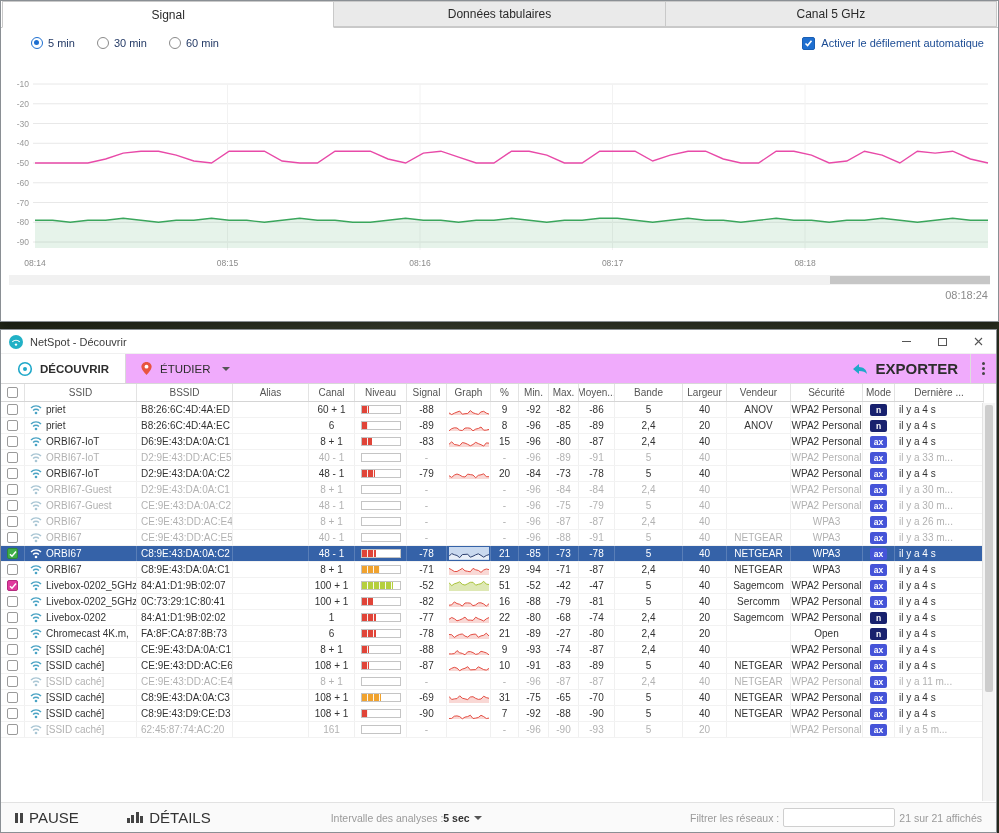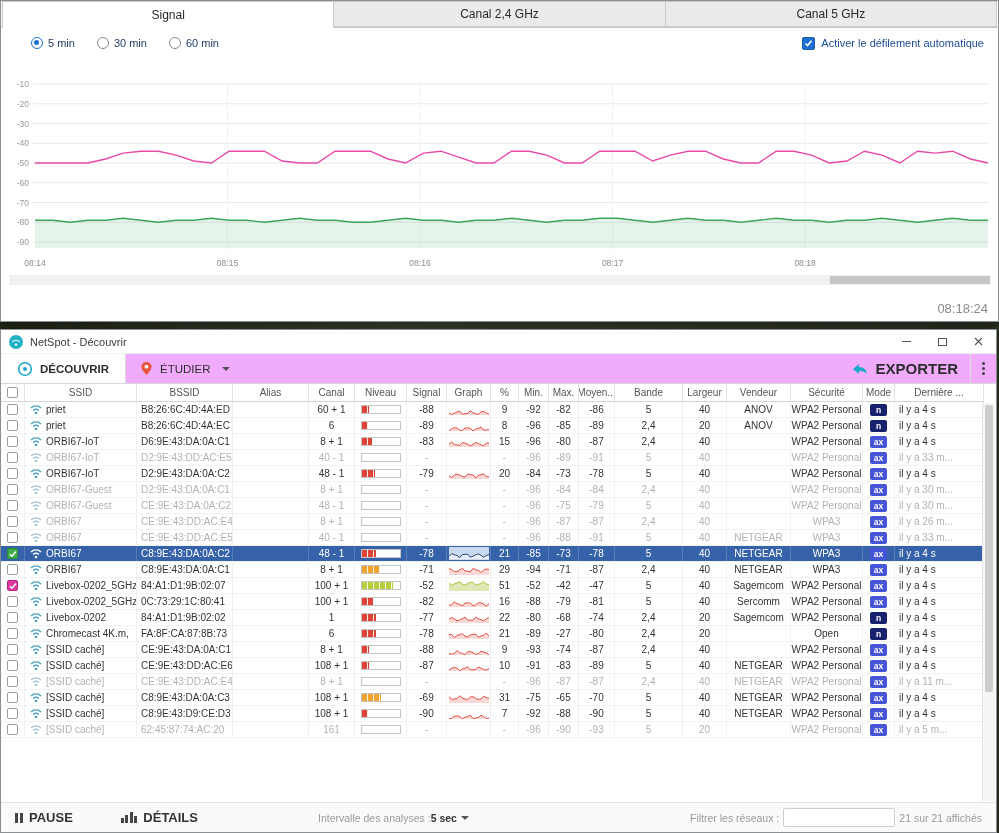--- a/index.html
+++ b/index.html
@@ -29,21 +29,21 @@
   .radio-label{font-size:11px;color:#243a66}
   .controls-spacer{flex:1}
   .autoscroll{display:flex;align-items:center}
   .cbx{width:13px;height:13px;background:#1e6fd0;border:1px solid #1a5fb4;border-radius:2px;display:flex;align-items:center;justify-content:center;margin-right:6px}
   .autoscroll-label{font-size:11px;color:#1c4c94}
   .chart-wrap{position:relative;padding:4px 6px 0 6px}
   .xlabels{position:relative;height:13px;margin:2px 6px;font-size:8.5px;color:#8b8b8b}
   .xlabels span{position:absolute;top:0;transform:translateX(-50%)}
   .hscroll{height:10px;margin:4px 8px 0 8px;background:#f1f1f1;position:relative}
   .hscroll .thumb{position:absolute;right:0;top:1px;height:8px;width:160px;background:#c6c6c6}
-  .end-time{position:absolute;right:10px;font-size:13px;color:#8b8b8b;margin-top:16px}
+  .end-time{position:absolute;right:10px;font-size:11px;color:#8b8b8b;margin-top:4px}
 
   
   .toolbar{height:30px;background:#f0abfc;border-bottom:1px solid #d8d8d8;display:flex;align-items:flex-end}
   .tool-discover{height:100%;display:flex;align-items:center;gap:7px;padding:0 16px;background:#fff;border-right:1px solid #d8d8d8;font-size:11.5px;font-weight:bold;color:#2d2d2d}
   .tool-survey{height:100%;display:flex;align-items:center;gap:7px;padding:0 14px;font-size:11.5px;font-weight:normal;color:#2d2d2d}
   .caret{width:0;height:0;border-left:4px solid transparent;border-right:4px solid transparent;border-top:4px solid #555;margin-left:4px}
   .tool-spacer{flex:1}
   .tool-export{height:100%;display:flex;align-items:center;gap:7px;padding:0 12px;font-size:15px;font-weight:bold;color:#2d2d2d}
   .tool-menu{width:26px;height:100%;display:flex;flex-direction:column;align-items:center;justify-content:center;gap:2px;border-left:1px solid #ddd}
   .tool-menu i{width:3px;height:3px;border-radius:50%;background:#444}
@@ -63,40 +63,40 @@
   .cb.checked-pink{background:#e03a9e;border-color:#b52a7e}
   .niv-track{width:40px;height:9px;border:1px solid #c4c4c4;background:#fff;display:block;position:relative;overflow:hidden}
   .niv-fill{position:absolute;left:0;top:0;bottom:0;background-image:repeating-linear-gradient(90deg,transparent 0 5px,rgba(255,255,255,.9) 5px 6px)}
   .mode-badge{display:inline-flex;align-items:center;justify-content:center;min-width:17px;height:12px;padding:0 2px;border-radius:2px;color:#fff;font-size:8.5px;font-weight:bold}
   .mode-n{background:#18216e}
   .mode-ax{background:#4554d8}
   .vscroll{position:absolute;top:73px;right:1px;width:13px;bottom:31px;background:#f5f5f5;border-left:1px solid #e4e4e4}
   .vscroll .thumb{position:absolute;left:2px;right:2px;top:2px;height:72%;background:#cdcdcd;border-radius:2px}
 
   .footer{position:absolute;left:0;right:0;bottom:0;height:30px;background:#fafafa;border-top:1px solid #e2e2e2;display:flex;align-items:center;padding:0 14px;font-size:10.5px}
-  .foot-btn{display:flex;align-items:center;gap:6px;color:#333;font-weight:bold;font-size:13px;margin-right:48px}
+  .foot-btn{display:flex;align-items:center;gap:6px;color:#333;font-weight:normal;font-size:15px;margin-right:48px}
   .pause-icon{display:flex;gap:2px}
   .pause-icon i{width:3px;height:10px;background:#444}
   .details-icon{display:flex;align-items:flex-end;gap:1.5px;height:11px}
   .details-icon i{width:3px;background:#444}
   .interval-group{display:flex;align-items:flex-start;margin-left:72px;color:#9a9a9a}
   .interval-value{color:#333;font-weight:bold;display:flex;align-items:center}
   .foot-spacer{flex:1}
   .filter-group{display:flex;align-items:center;gap:4px;color:#9a9a9a}
   .filter-input{width:112px;height:19px;border:1px solid #cfcfcf;border-radius:2px;background:#fff;font-size:10px;padding:0 4px}
   .count-text{color:#9a9a9a;}
 </style>
 </head>
 <body>
 
 <div class="window" id="chart-window">
 
   <div class="tabbar">
       <div class="tab active">Signal</div>
-      <div class="tab ">Canal 2,4 GHz</div>
+      <div class="tab ">Données tabulaires</div>
       <div class="tab ">Canal 5 GHz</div>
     </div>
 
   <div class="controls-row">
     <div style="display:flex">
         <span class="radio-item">
        <span class="radio sel"></span>
        <span class="radio-label">5 min</span>
      </span>
         <span class="radio-item">

